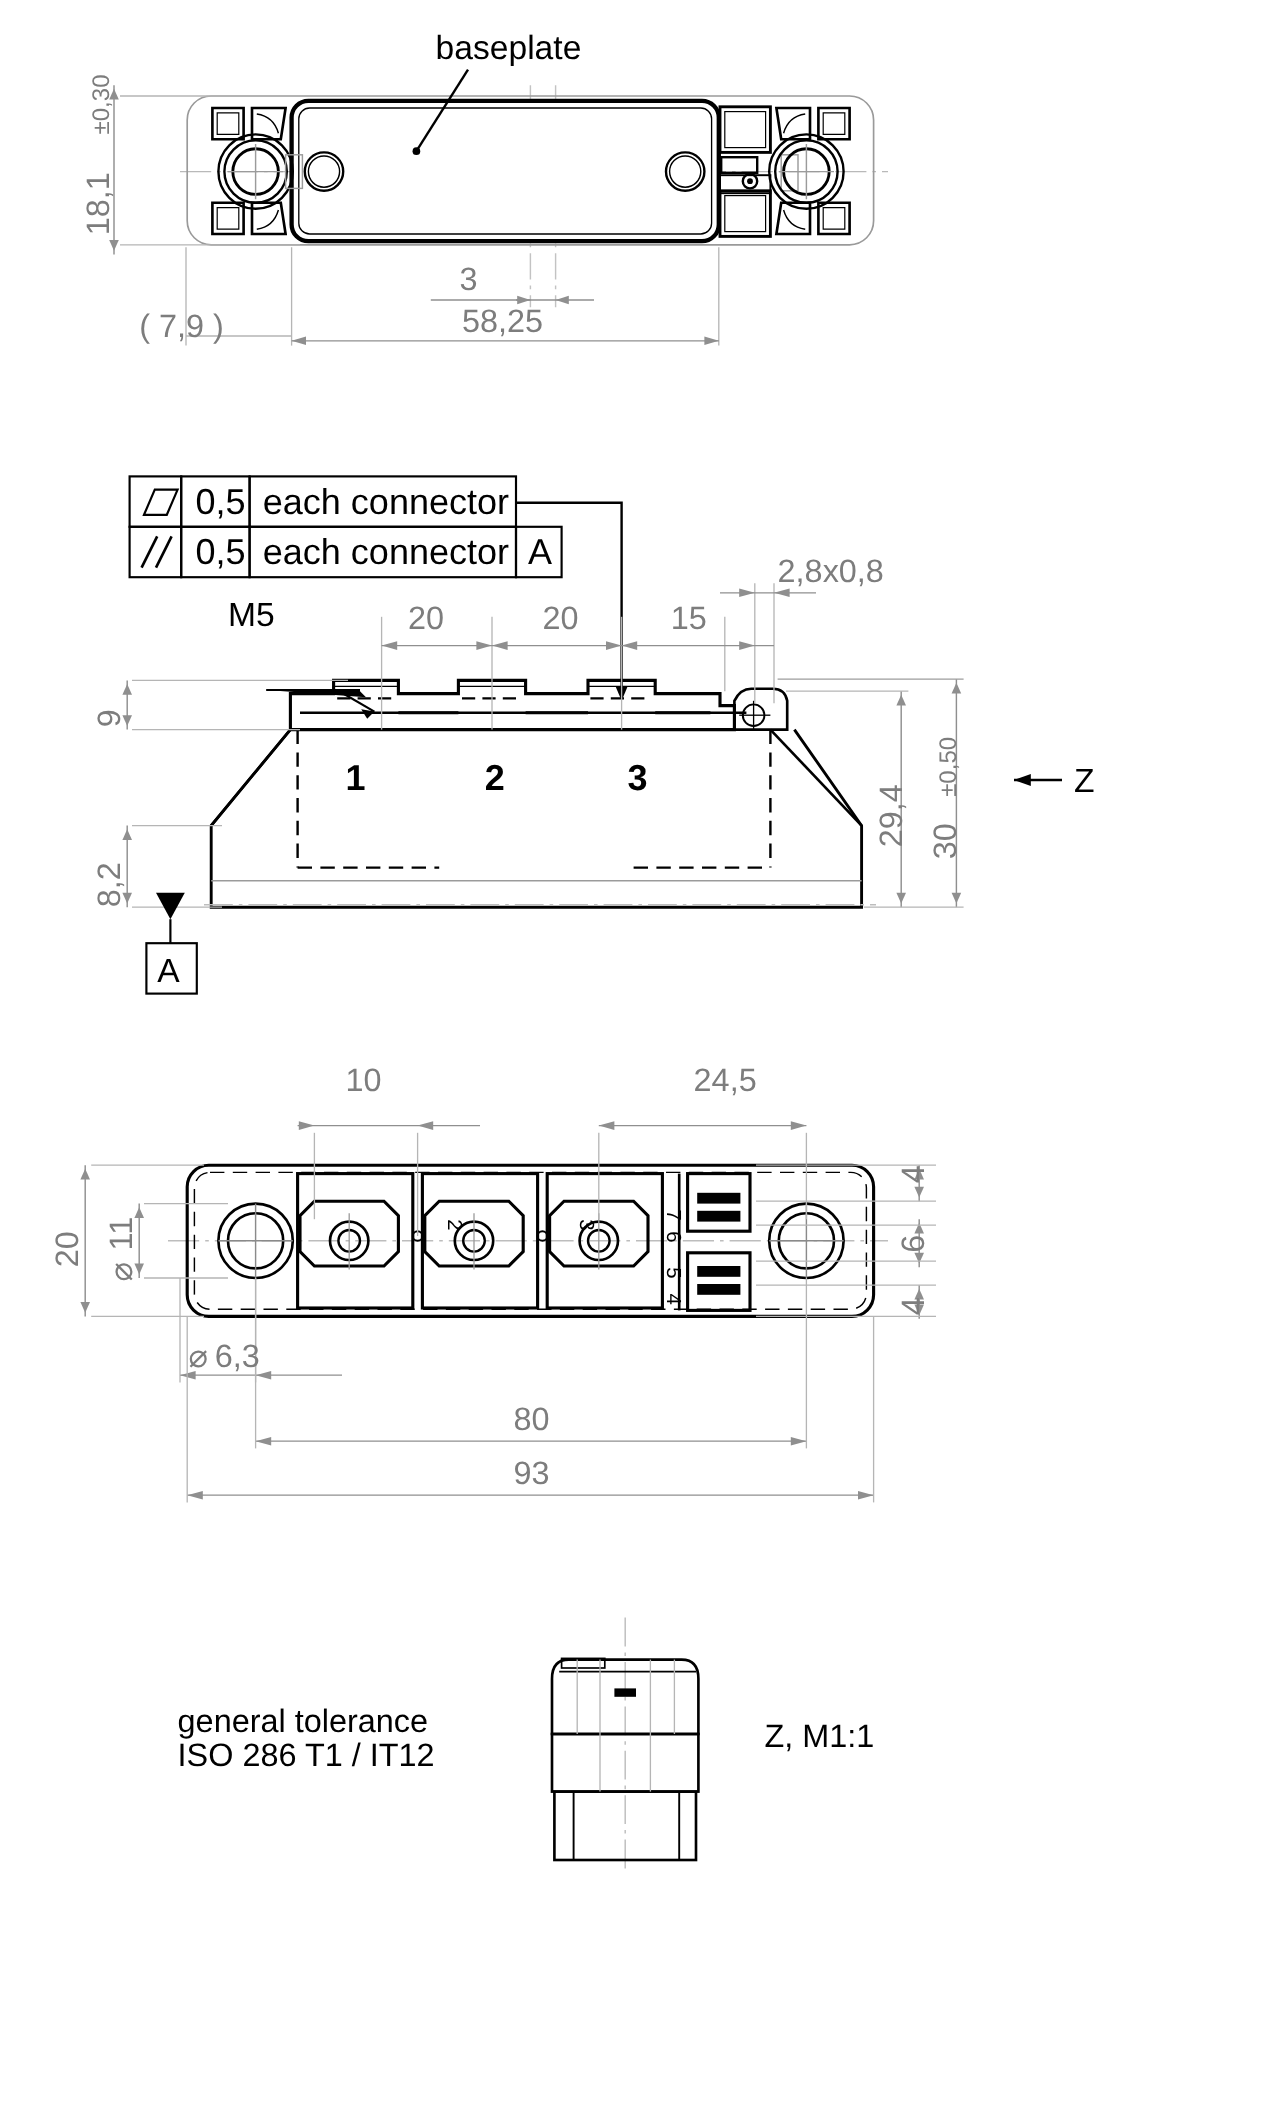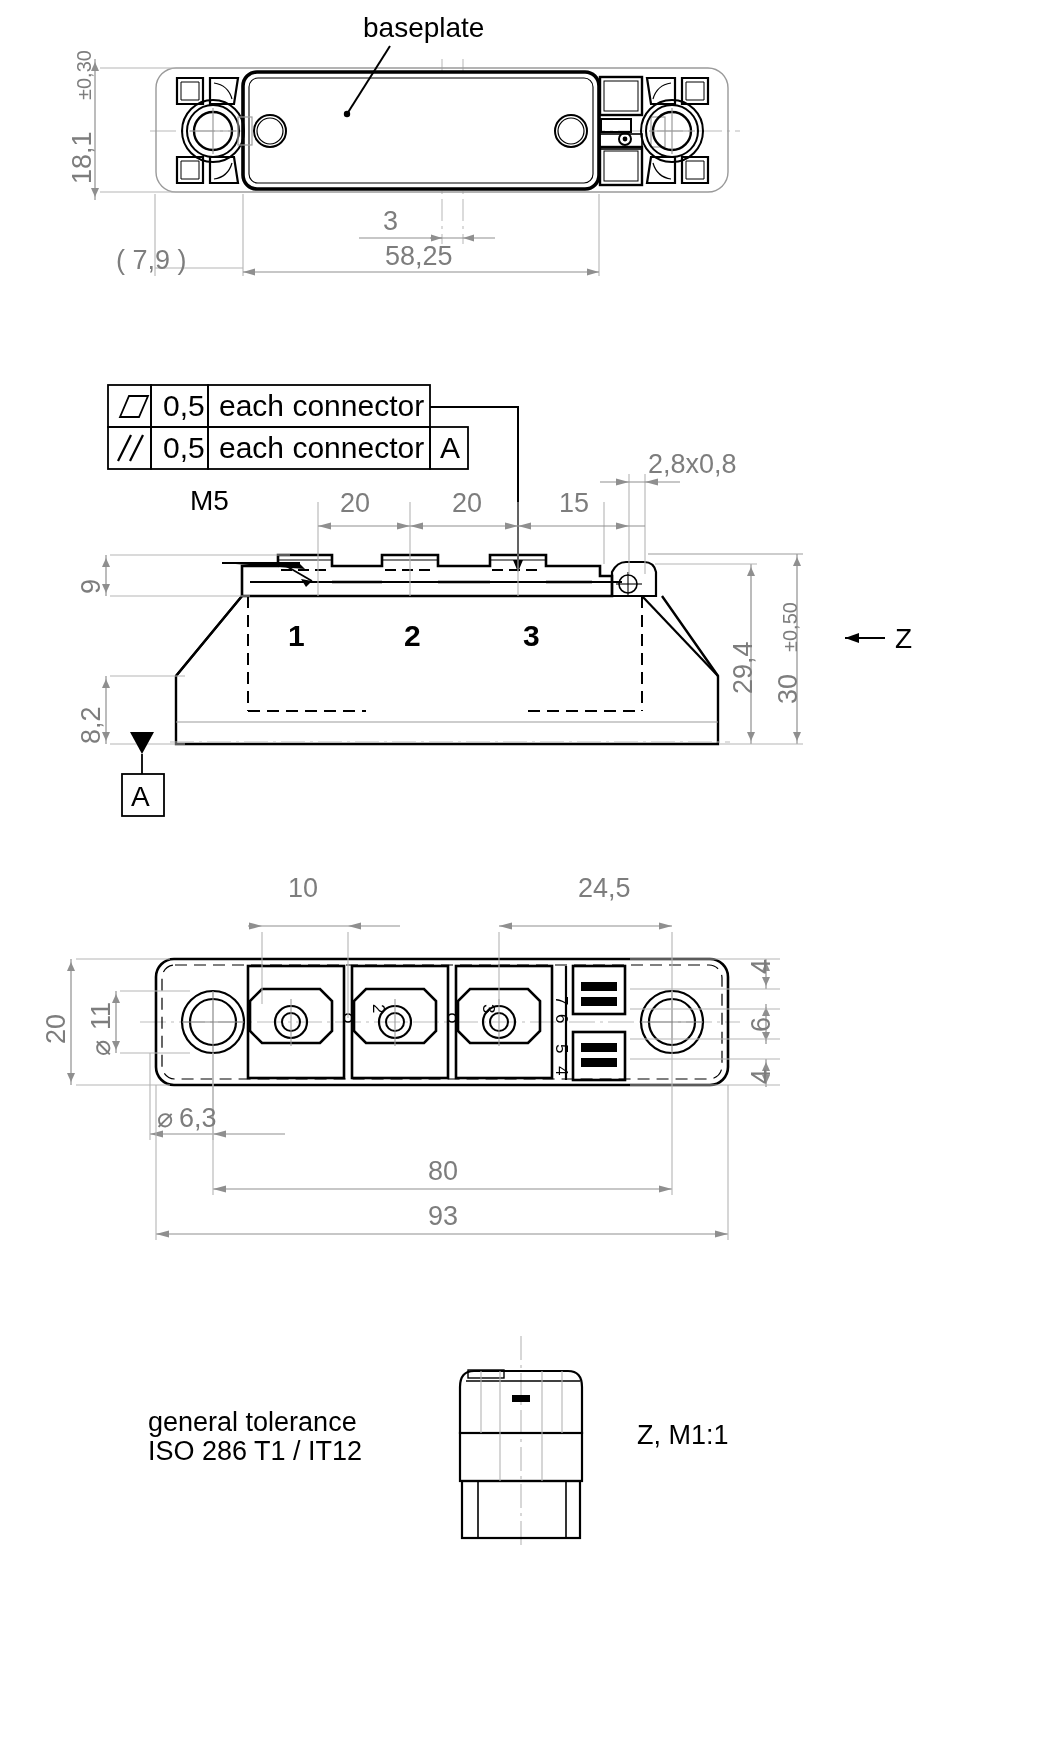--- a/index.html
+++ b/index.html
@@ -1,18 +1,18 @@
 <!DOCTYPE html>
 <html><head>
 <meta charset="utf-8">
 <style>
   html,body{margin:0;padding:0;background:#ffffff;}
   body{width:1053px;height:1758px;position:relative;overflow:hidden;
        font-family:"Liberation Sans","DejaVu Sans",sans-serif;}
-  #sheet{position:absolute;left:0;top:4px;width:1053px;height:1506px;}
+  #sheet{position:absolute;left:0;top:16px;width:1053px;height:1506px;}
   svg{display:block;}
   .dimtxt{font-family:"Liberation Sans",sans-serif;font-size:27px;fill:#7d7d7d;}
   .dimtxt-sm{font-family:"Liberation Sans",sans-serif;font-size:20px;fill:#7d7d7d;}
   .blktxt{font-family:"Liberation Sans",sans-serif;font-size:28px;fill:#000000;}
   .blktxt-b{font-family:"Liberation Sans",sans-serif;font-size:30px;fill:#000000;}
   .pintxt{font-family:"Liberation Sans",sans-serif;font-size:30px;fill:#000000;font-weight:bold;}
   .tinytxt{font-family:"Liberation Sans",sans-serif;font-size:17px;fill:#000000;}
   .noteTxt{font-family:"Liberation Sans",sans-serif;font-size:27px;fill:#000000;}
 </style>
 </head>

